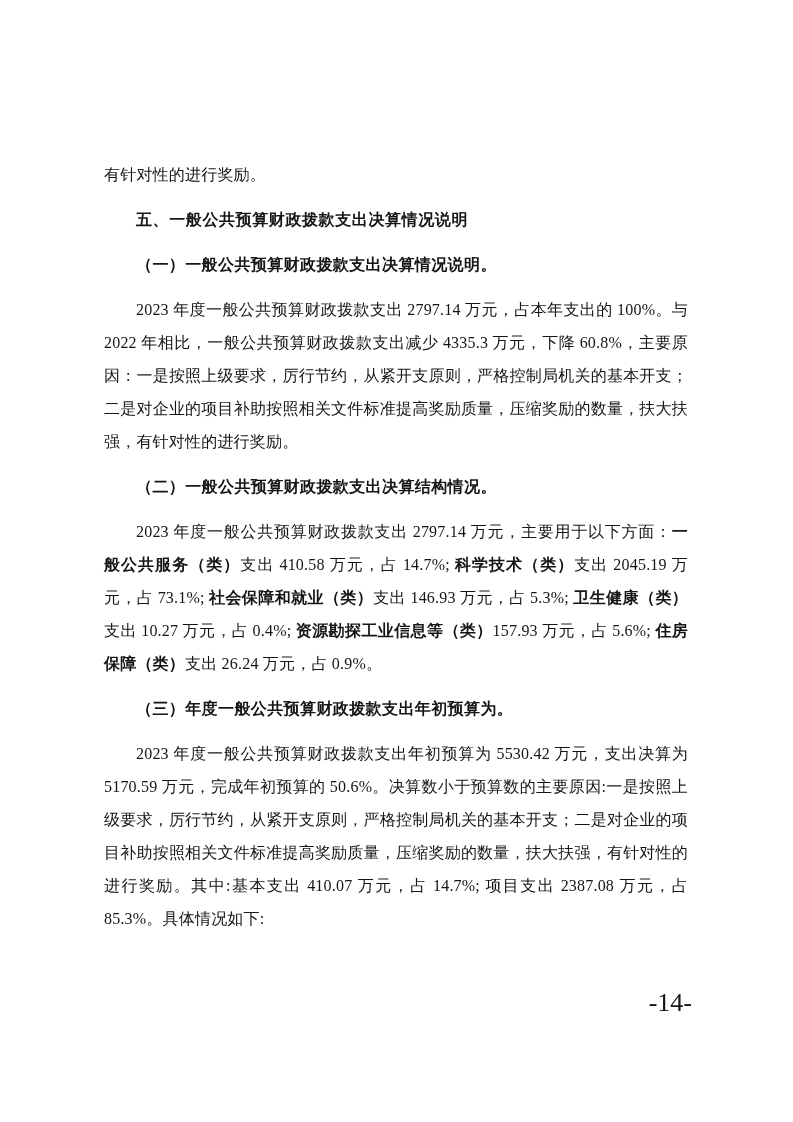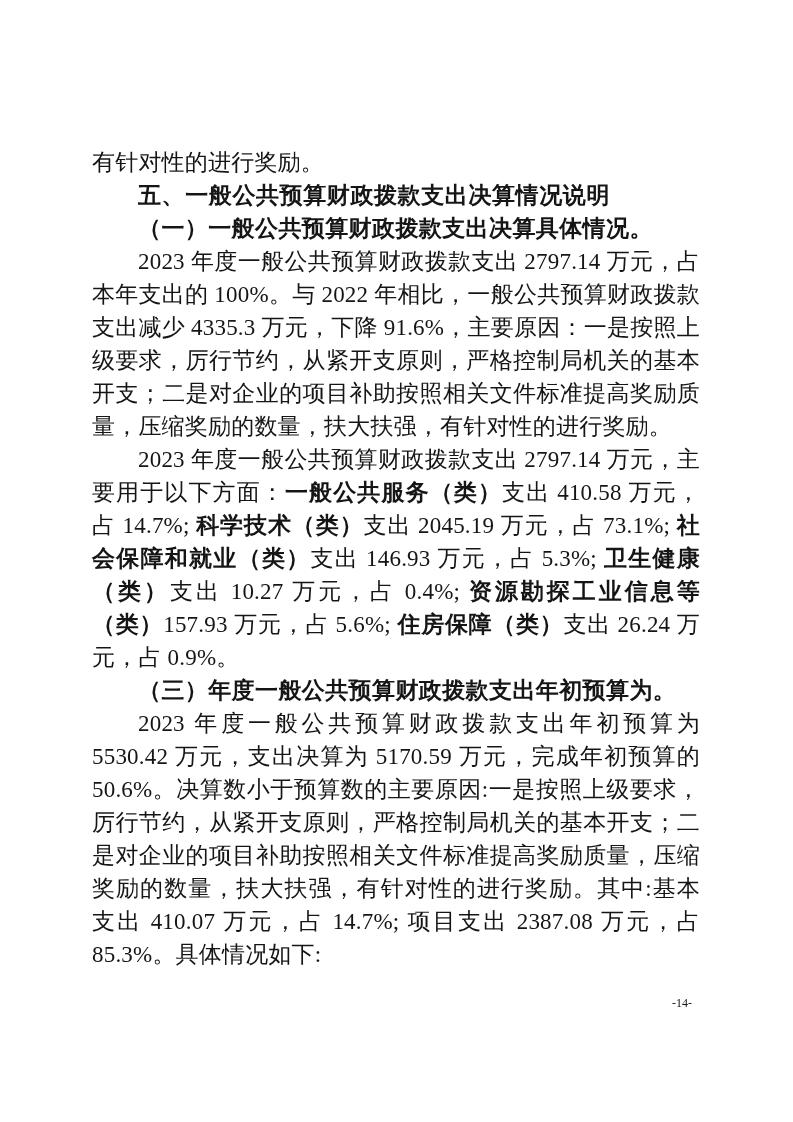--- a/index.html
+++ b/index.html
@@ -22,23 +22,23 @@
     height: 1122px;
     background: #ffffff;
   }
   .doc-body {
     position: absolute;
     left: 92px;
     top: 146px;
     width: 608px;
   }
   .doc-body p {
-    margin: 0;
+    margin: 12px;
     padding: 0;
-    font-size: 23px;
+    font-size: 16px;
     line-height: 33px;
     text-align: justify;
     text-justify: inter-character;
     letter-spacing: 0.2px;
   }
   .doc-body p.indent {
     text-indent: 2em;
   }
   .doc-body .bold {
     font-weight: bold;
@@ -55,33 +55,34 @@
     letter-spacing: 0.4px;
   }
   
   .doc-body p.item .bold {
     font-family: "Liberation Sans", sans-serif;
   }
   .page-number {
     position: absolute;
     top: 992px;
     right: 101px;
-    font-size: 12px;
+    font-size: 26px;
     line-height: 22px;
     font-family: "Liberation Serif", serif;
     color: #151515;
   }
 </style>
 </head>
 <body>
 
 <div class="page">
   <div class="doc-body">
       <p class="body"><span>有针对性的进行奖励。</span></p>
       <p class="hei indent"><span class="bold">五、一般公共预算财政拨款支出决算情况说明</span></p>
-      <p class="sub indent"><span class="bold">（一）一般公共预算财政拨款支出决算具体情况。</span></p>
-      <p class="body indent"><span>2023 年度一般公共预算财政拨款支出 2797.14 万元，占本年支出的 100%。与 2022 年相比，一般公共预算财政拨款支出减少 4335.3 万元，下降 91.6%，主要原因：一是按照上级要求，厉行节约，从紧开支原则，严格控制局机关的基本开支；二是对企业的项目补助按照相关文件标准提高奖励质量，压缩奖励的数量，扶大扶强，有针对性的进行奖励。</span></p>
+      <p class="sub indent"><span class="bold">（一）一般公共预算财政拨款支出决算情况说明。</span></p>
+      <p class="body indent"><span>2023 年度一般公共预算财政拨款支出 2797.14 万元，占本年支出的 100%。与 2022 年相比，一般公共预算财政拨款支出减少 4335.3 万元，下降 60.8%，主要原因：一是按照上级要求，厉行节约，从紧开支原则，严格控制局机关的基本开支；二是对企业的项目补助按照相关文件标准提高奖励质量，压缩奖励的数量，扶大扶强，有针对性的进行奖励。</span></p>
+      <p class="sub indent"><span class="bold">（二）一般公共预算财政拨款支出决算结构情况。</span></p>
       <p class="body indent"><span>2023 年度一般公共预算财政拨款支出 2797.14 万元，主要用于以下方面：</span><span class="bold">一般公共服务（类）</span><span>支出 410.58 万元，占 14.7%; </span><span class="bold">科学技术（类）</span><span>支出 2045.19 万元，占 73.1%; </span><span class="bold">社会保障和就业（类）</span><span>支出 146.93 万元，占 5.3%; </span><span class="bold">卫生健康（类）</span><span>支出 10.27 万元，占 0.4%; </span><span class="bold">资源勘探工业信息等（类）</span><span>157.93 万元，占 5.6%; </span><span class="bold">住房保障（类）</span><span>支出 26.24 万元，占 0.9%。</span></p>
       <p class="sub indent"><span class="bold">（三）年度一般公共预算财政拨款支出年初预算为。</span></p>
       <p class="body indent"><span>2023 年度一般公共预算财政拨款支出年初预算为 5530.42 万元，支出决算为 5170.59 万元，完成年初预算的 50.6%。决算数小于预算数的主要原因:一是按照上级要求，厉行节约，从紧开支原则，严格控制局机关的基本开支；二是对企业的项目补助按照相关文件标准提高奖励质量，压缩奖励的数量，扶大扶强，有针对性的进行奖励。其中:基本支出 410.07 万元，占 14.7%; 项目支出 2387.08 万元，占 85.3%。具体情况如下:</span></p>
     </div>
   <div class="page-number">-14-</div>
 </div>
 
 </body></html>

